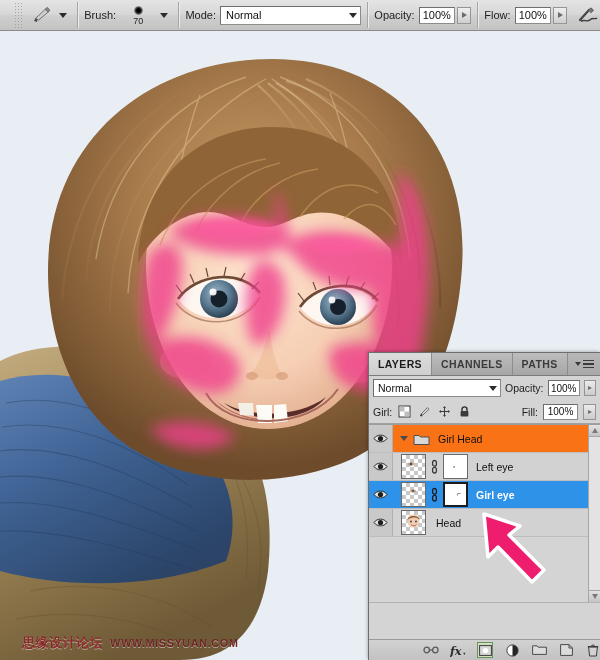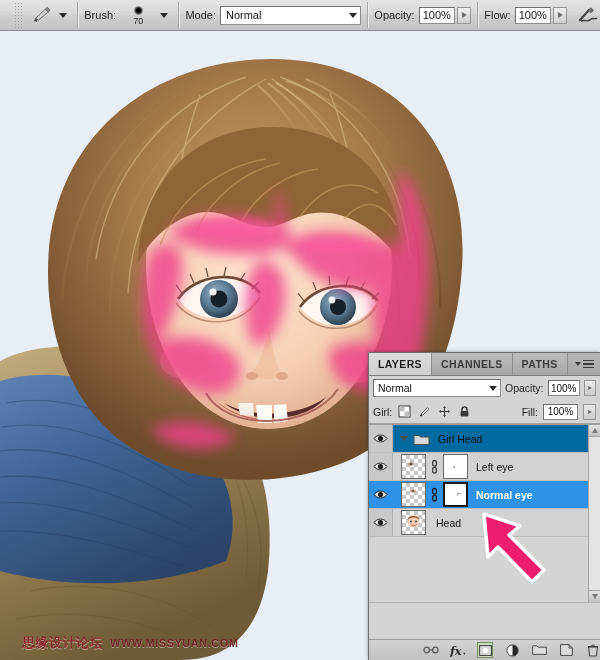--- a/index.html
+++ b/index.html
@@ -102,21 +102,21 @@
 
   .lock-row{height:24px;display:flex;align-items:center;padding:0 4px;gap:5px;
     background:#d4d4d4;border-bottom:1px solid #a0a0a0;box-sizing:border-box;}
   .lock-ico{width:15px;height:15px;display:flex;align-items:center;justify-content:center;}
 
   
   .layer-list{position:absolute;left:0;top:71px;width:232px;height:178px;background:#d4d4d4;
     border-top:1px solid #9c9c9c;box-sizing:border-box;overflow:hidden;}
   .lrow{height:28px;display:flex;align-items:center;position:relative;
     border-bottom:1px solid #bdbdbd;box-sizing:border-box;background:#d2d2d2;}
-  .lrow.group{background:#0369a1;}
+  .lrow.group{background:#f97316;}
   .lrow.selected{background:#2e93e8;}
   .eye-cell{width:24px;height:100%;display:flex;align-items:center;justify-content:center;
     border-right:1px solid #b0b0b0;box-sizing:border-box;background:#c9c9c9;}
   .lrow.selected .eye-cell{background:#2e93e8;border-right-color:#2e93e8;}
   .disclose{width:14px;display:flex;align-items:center;justify-content:center;margin-left:4px;}
   .dis-tri{width:0;height:0;border-left:4.5px solid transparent;border-right:4.5px solid transparent;
     border-top:5px solid #4a4a4a;}
   .folder-ico{width:17px;height:13px;margin-left:2px;}
   .lname{font-size:10.5px;color:#101010;margin-left:8px;white-space:nowrap;}
   .lrow.selected .lname{color:#fff;font-weight:bold;}
@@ -535,21 +535,21 @@
         </div>
         <span class="link-ico">
           <svg width="9" height="16" viewBox="0 0 9 16">
             <rect x="2.6" y="1.5" width="3.8" height="5.6" rx="1.9" fill="none" stroke="#1d1d1d" stroke-width="1.3"></rect>
             <rect x="2.6" y="8.4" width="3.8" height="5.6" rx="1.9" fill="none" stroke="#1d1d1d" stroke-width="1.3"></rect>
           </svg>
         </span>
         <div class="mask-thumb active">
           <span class="mask-mark" style="left:12px;top:6px">⌐</span>
         </div>
-        <span class="lname">Normal eye</span>
+        <span class="lname">Girl eye</span>
       </div>
 
       <div class="lrow">
         <div class="eye-cell">
           <svg width="15" height="11" viewBox="0 0 15 11">
             <path d="M1 5.5 C4 1, 11 1, 14 5.5 C11 10, 4 10, 1 5.5 Z" fill="#e6e6e6" stroke="#2b2b2b" stroke-width="1"></path>
             <circle cx="7.5" cy="5.5" r="2.6" fill="#1d1d1d"></circle>
           </svg>
         </div>
         <div class="thumb">

